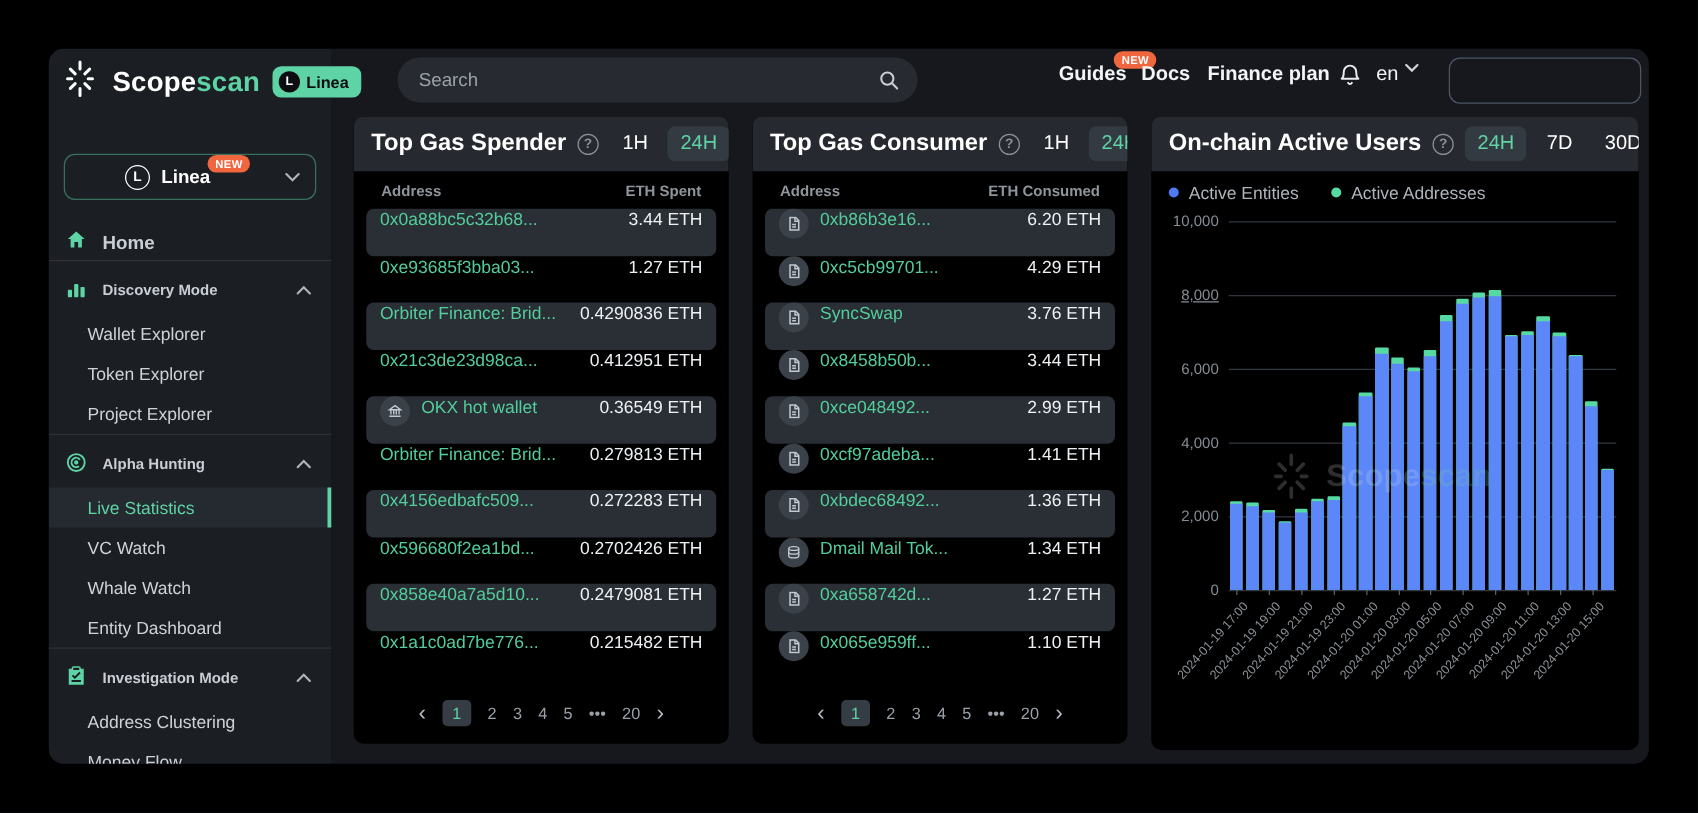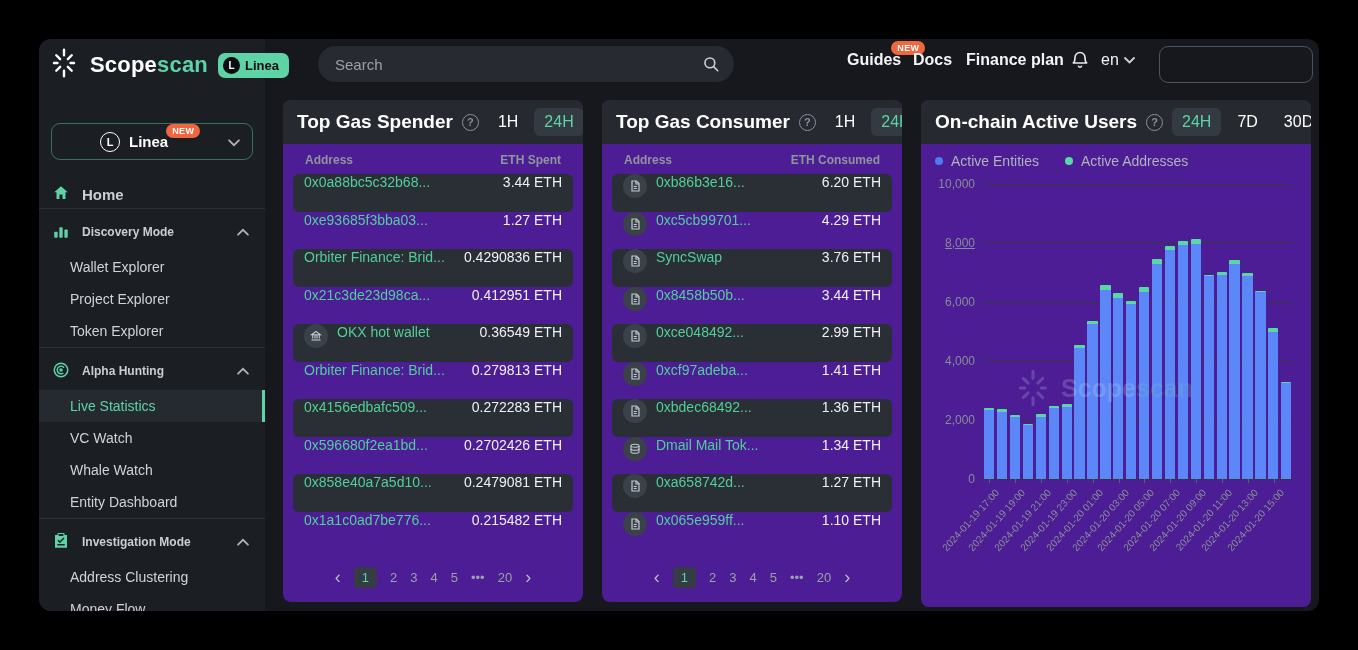--- a/index.html
+++ b/index.html
@@ -20,21 +20,21 @@
   .search { position:absolute; left:279px; top:7px; width:416px; height:36px;
     background:#272b31; border-radius:18px; display:flex; align-items:center; }
   .search input { flex:1; background:transparent; border:none; outline:none; color:#dfe3e7;
     font-size:15px; padding:0 14px 0 17px; font-family:"Liberation Sans",sans-serif; }
   .search input::placeholder { color:#9aa1a9; }
   .search .mag { margin-right:14px; display:flex; }
   .nav-item { position:absolute; top:12px; font-size:16px; font-weight:bold; color:#f2f4f6; cursor:pointer; }
   .badge-new { position:absolute; top:-10px; right:-24px; background:#f0663f; color:#fff;
     font-size:9px; font-weight:bold; padding:2px 6px; border-radius:8px; letter-spacing:.3px; }
   .bell { position:absolute; left:1031px; top:11px; }
-  .lang { position:absolute; left:1062px; top:12px; display:flex; align-items:center; gap:5px;
+  .lang { position:absolute; left:1062px; top:12px; display:flex; align-items:flex-start; gap:5px;
     font-size:16px; color:#f2f4f6; cursor:pointer; }
   .outline-btn { position:absolute; left:1120px; top:7px; width:154px; height:37px;
     border:1px solid #4d5564; border-radius:9px; background:transparent; cursor:pointer; }
 
   
   .sb { position:absolute; left:0; top:0; bottom:0; width:226px; background:#1b1f24; padding-top:84px; z-index:4; }
   .net-sel { margin:0 auto; width:202px; height:37px; border:1px solid rgba(94,211,165,.45);
     border-radius:9px; display:flex; align-items:center; padding:0 12px; gap:9px; cursor:pointer; position:relative; }
   .net-sel .lc2 { width:20px; height:20px; border-radius:50%; border:1.6px solid #fff; color:#fff;
     font-size:11px; font-weight:bold; display:flex; align-items:center; justify-content:center; margin-left:36px; }
@@ -47,21 +47,21 @@
   .sb-sec-h { height:38px; margin-top:4px; display:flex; align-items:center; gap:12px; padding:0 16px 0 13px;
     font-size:12px; font-weight:bold; color:#c9ced5; cursor:pointer; }
   .sb-sec-h .chev { margin-left:auto; }
   .sb-item { height:32px; display:flex; align-items:center; padding-left:31px; font-size:14px;
     color:#cfd3d8; cursor:pointer; position:relative; }
   .sb-item.active { background:#252a30; color:#5ed3a5; }
   .sb-item.active::after { content:""; position:absolute; right:0; top:0; bottom:0; width:3px; background:#5ed3a5; }
 
   
   .main { position:absolute; left:226px; top:0; right:0; bottom:0; background:#16181d; }
-  .panel { position:absolute; top:61px; background:#4c1d95; border-radius:8px; overflow:hidden; }
+  .panel { position:absolute; top:54px; background:#000000; border-radius:8px; overflow:hidden; }
   #panel-spender { left:18px;  width:300px; height:502px; }
   #panel-consumer{ left:337px; width:300px; height:502px; }
   #panel-chart   { left:656px; width:390px; height:507px; }
   .p-head { height:44px; background:#26292f; display:flex; align-items:center; gap:9px; padding:0 14px; }
   .p-title { font-size:19px; font-weight:bold; color:#fff; white-space:nowrap; }
   .help { width:17px; height:17px; border:1.4px solid #8b9198; border-radius:50%; color:#8b9198;
     font-size:11px; font-weight:bold; display:flex; align-items:center; justify-content:center; flex:none; }
   .tabs { margin-left:auto; display:flex; align-items:center; gap:6px; }
   .tab { font-size:16px; font-weight:normal; color:#fff; padding:5px 10px; border-radius:6px; cursor:pointer; }
   .tab.active { background:#343a42; color:#5ed3a5; }
@@ -175,22 +175,22 @@
               <rect x="3" y="13" width="4.5" height="8" rx="1"></rect>
               <rect x="9.75" y="7" width="4.5" height="14" rx="1"></rect>
               <rect x="16.5" y="10" width="4.5" height="11" rx="1"></rect>
             </svg></span>
           <span>Discovery Mode</span>
           <span class="chev"><svg width="12" height="8" viewBox="0 0 11 7" fill="none" stroke="#aeb4bb" stroke-width="1.6" stroke-linecap="round">
               <path d="M1 6l4.5-4.5L10 6"></path>
             </svg></span>
         </div>
         <div class="sb-item">Wallet Explorer</div>
+        <div class="sb-item">Token Explorer</div>
         <div class="sb-item">Project Explorer</div>
-        <div class="sb-item">Token Explorer</div>
         <div class="sb-div"></div>
         <div class="sb-sec-h">
           <span><svg width="18" height="18" viewBox="0 0 24 24" fill="none" stroke="#5ed3a5" stroke-width="2">
               <circle cx="12" cy="12" r="9"></circle>
               <path d="M16 9a5 5 0 1 0-1 7"></path>
               <circle cx="12" cy="12" r="1.3" fill="#5ed3a5"></circle>
             </svg></span>
           <span>Alpha Hunting</span>
           <span class="chev"><svg width="12" height="8" viewBox="0 0 11 7" fill="none" stroke="#aeb4bb" stroke-width="1.6" stroke-linecap="round">
               <path d="M1 6l4.5-4.5L10 6"></path>

